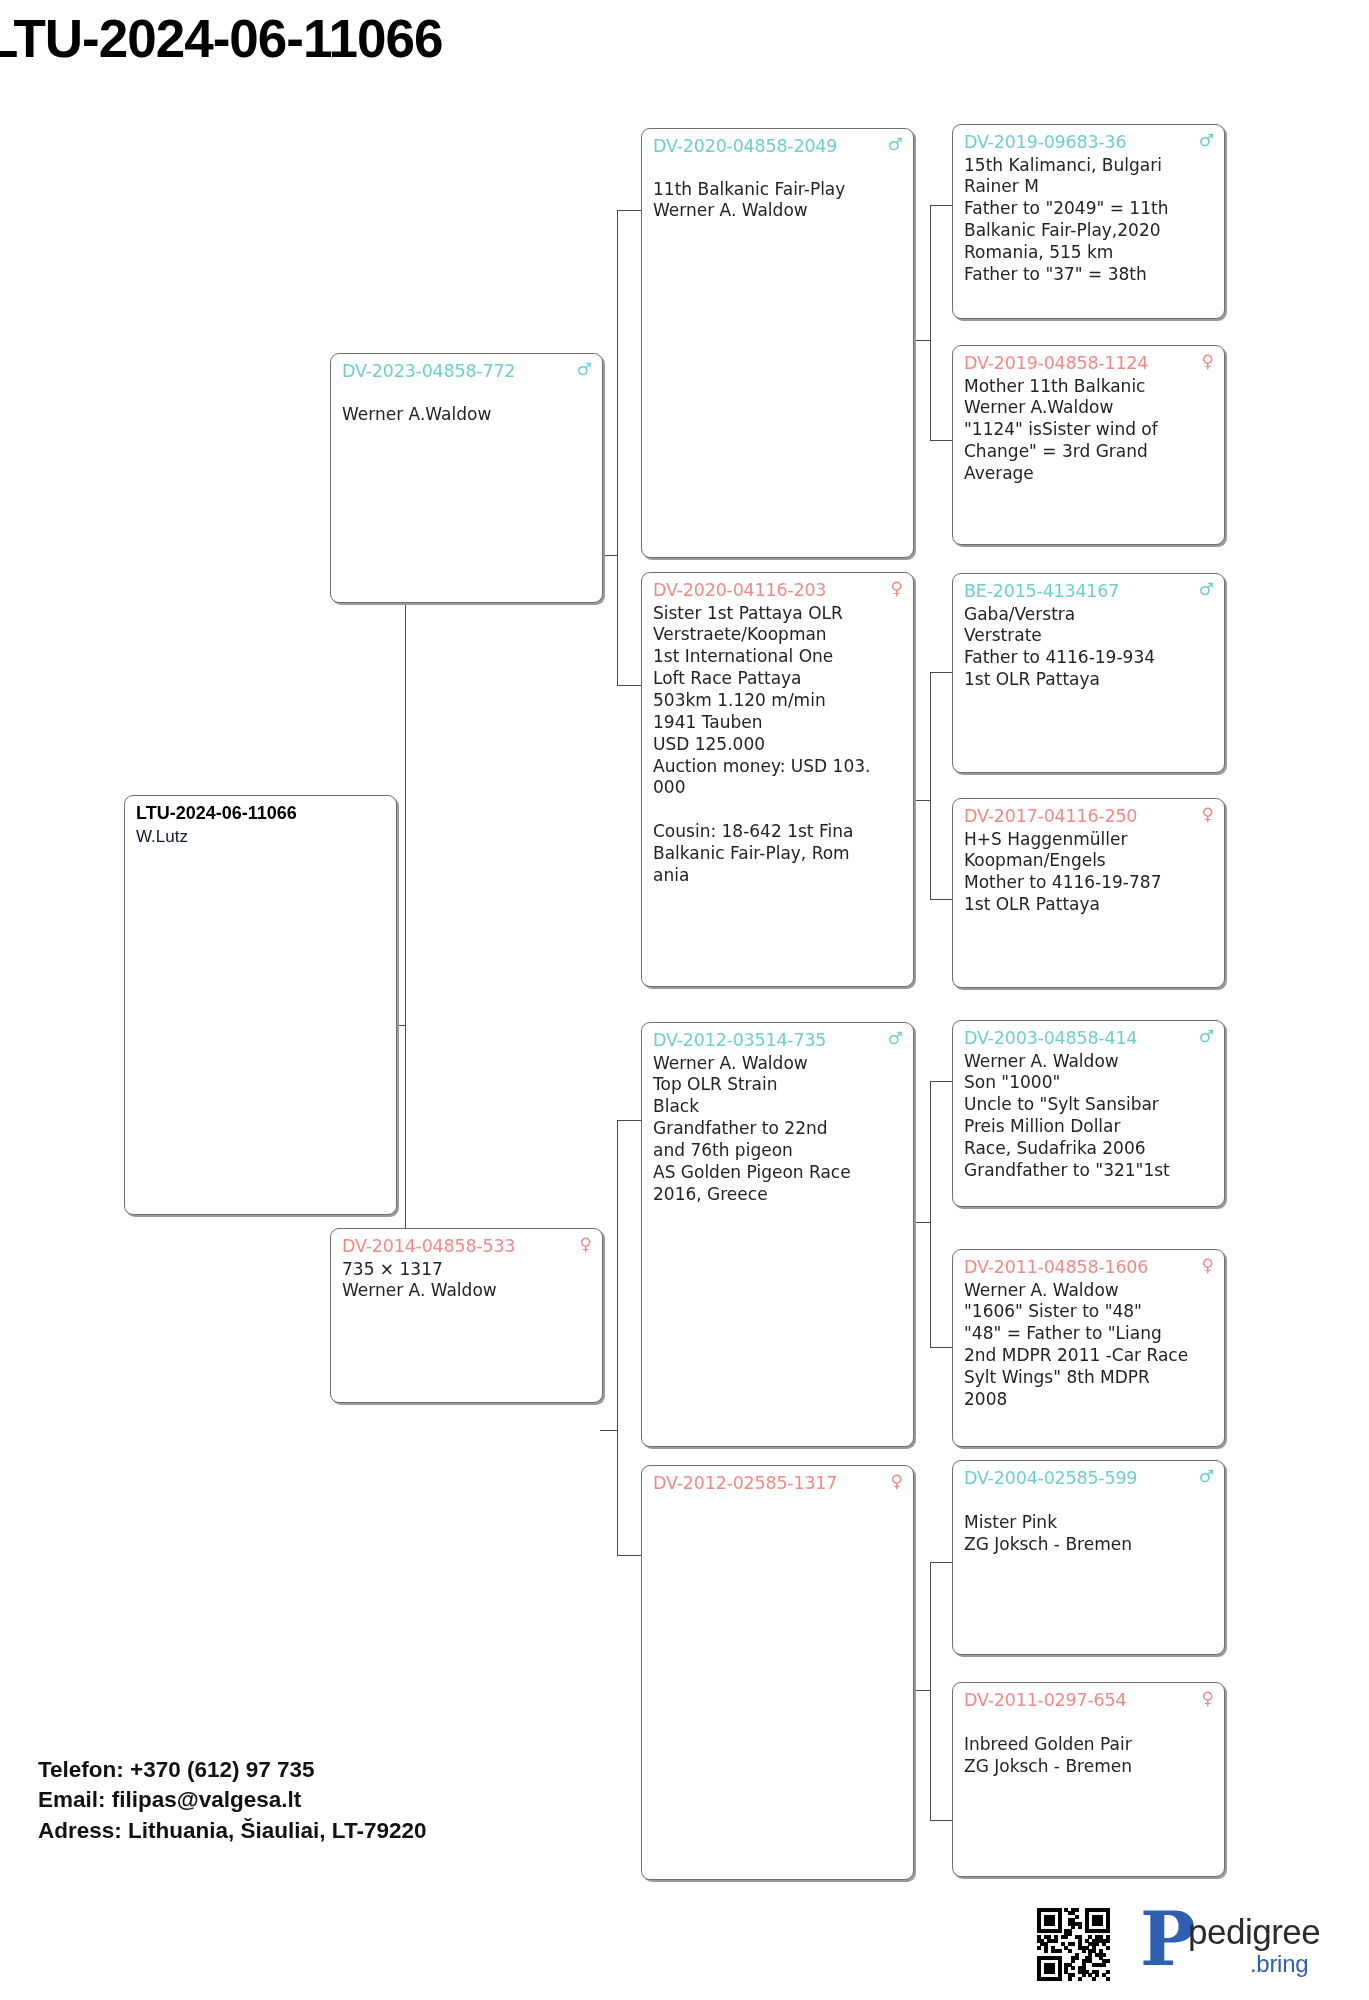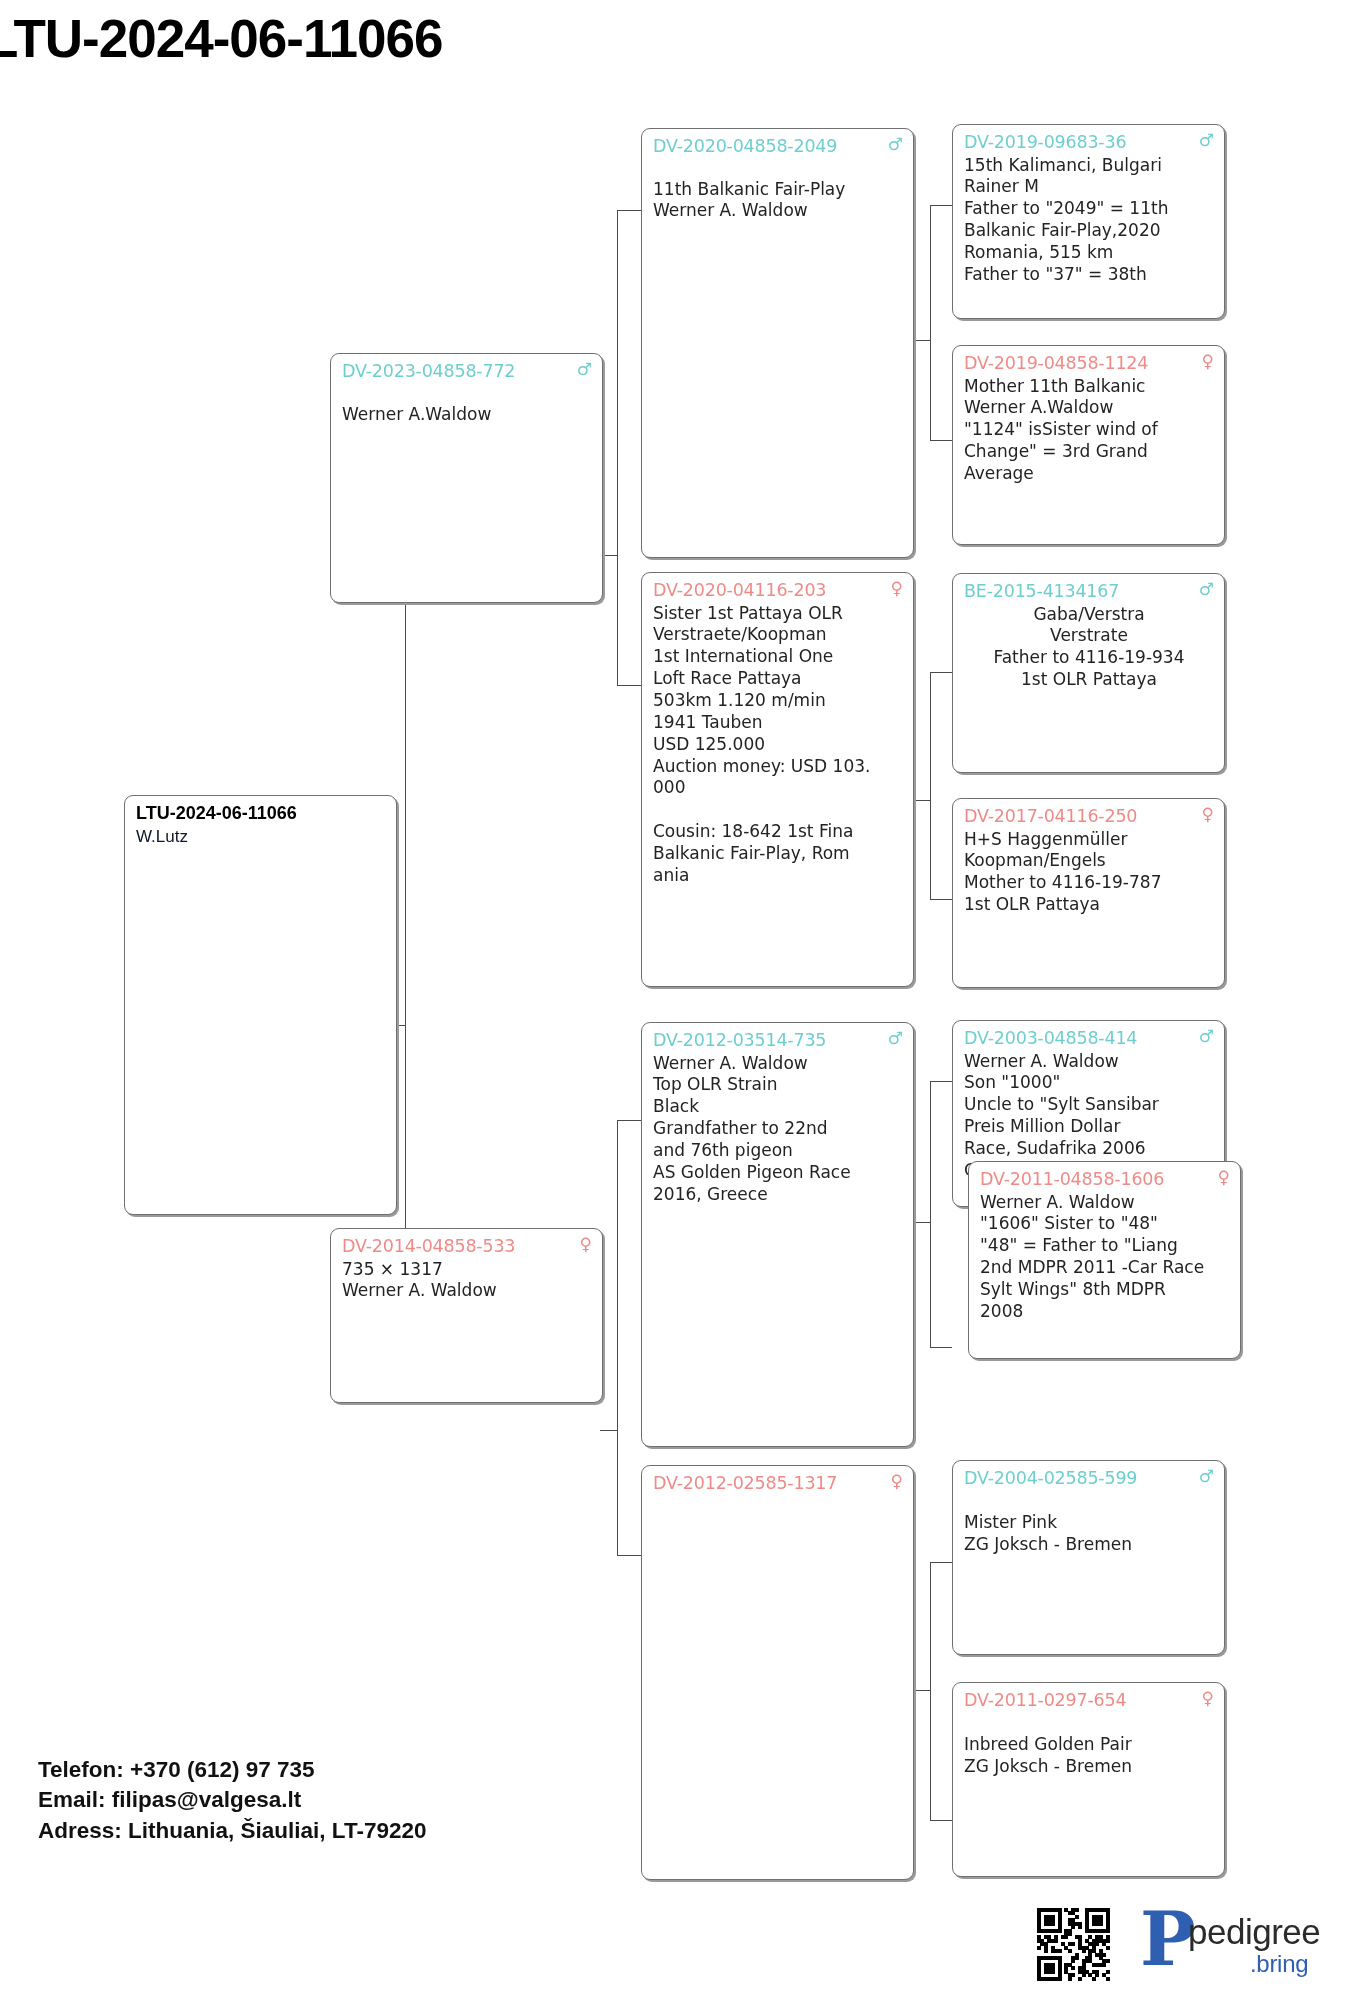--- a/index.html
+++ b/index.html
@@ -278,21 +278,21 @@
     <span class="ring">DV-2019-04858-1124</span>
     <span class="sex">♀</span>
   </div>
   <div class="body">Mother 11th Balkanic
 Werner A.Waldow
 "1124" isSister wind of
 Change" = 3rd Grand
 Average</div>
 </div>
 
-<div class="pbox male" style="left:952px; top:573px; width:273px; height:200px;text-align:center;">
+<div class="pbox male" style="left:952px; top:573px; width:273px; height:200px;">
   <div class="hdr">
     <span class="ring">BE-2015-4134167</span>
     <span class="sex">♂</span>
   </div>
   <div class="body">Gaba/Verstra
 Verstrate
 Father to 4116-19-934
 1st OLR Pattaya</div>
 </div>
 
@@ -313,21 +313,21 @@
     <span class="sex">♂</span>
   </div>
   <div class="body">Werner A. Waldow
 Son "1000"
 Uncle to "Sylt Sansibar
 Preis Million Dollar
 Race, Sudafrika 2006
 Grandfather to "321"1st</div>
 </div>
 
-<div class="pbox female" style="left:952px; top:1161px; width:273px; height:198px;margin-left:16px;">
+<div class="pbox female" style="left:952px; top:1249px; width:273px; height:198px;">
   <div class="hdr">
     <span class="ring">DV-2011-04858-1606</span>
     <span class="sex">♀</span>
   </div>
   <div class="body">Werner A. Waldow
 "1606" Sister to "48"
 "48" = Father to "Liang
 2nd MDPR 2011 -Car Race
 Sylt Wings" 8th MDPR
 2008</div>

